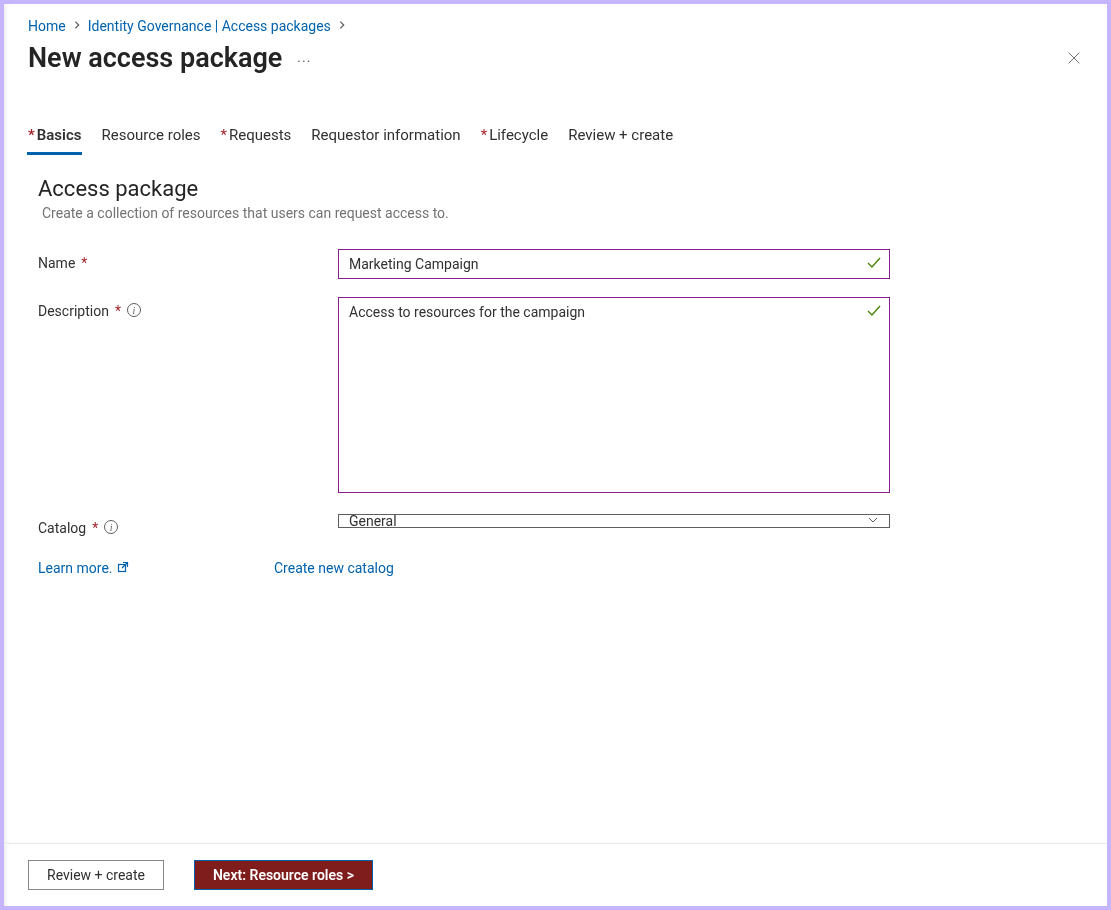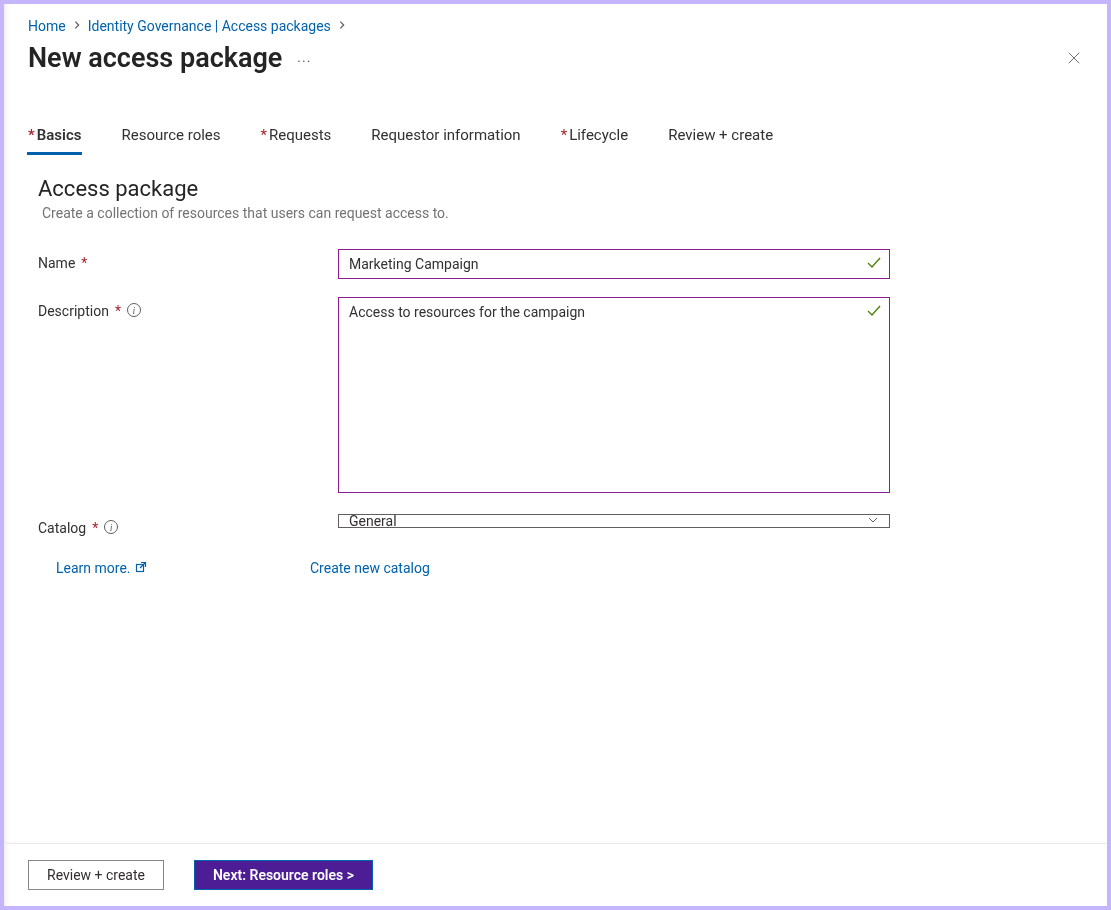--- a/index.html
+++ b/index.html
@@ -57,21 +57,21 @@
   }
   .close-btn {
     cursor: pointer;
     width: 18px; height: 18px;
     display: flex; align-items: center; justify-content: center;
     color: #605e5c;
   }
   .close-btn svg { width: 14px; height: 14px; }
   .tabs {
     display: flex;
-    gap: 40px;
+    gap: 20px;
     padding: 42px 24px 0 24px;
     border-bottom: none;
   }
   .tab {
     padding-bottom: 10px;
     cursor: pointer;
     font-size: 15px;
     color: #323130;
     position: relative;
   }
@@ -184,21 +184,20 @@
     display: flex;
     margin-top: 24px;
   }
   .link {
     color: #0062ad;
     font-size: 14px;
     cursor: pointer;
     display: inline-flex;
     align-items: center;
     gap: 4px;
-    margin-left: 18px;
   }
   .link.learn { width: 236px; }
   .ext-icon svg { width: 12px; height: 12px; }
   .footer {
     border-top: 1px solid #edebe9;
     padding: 16px 24px;
     display: flex;
     gap: 30px;
     align-items: center;
     box-shadow: 0 -1px 4px -2px rgba(0,0,0,0.08);
@@ -209,21 +208,21 @@
     font-size: 14px;
     font-family: inherit;
     cursor: pointer;
     border: 1px solid #8a8886;
     background: #fff;
     color: #323130;
     display: inline-flex;
     align-items: center;
   }
   .btn.primary {
-    background: #4c1d95;
+    background: #7f1d1d;
     border-color: #0062ad;
     color: #fff;
     font-weight: 600;
   }
 </style>
 </head>
 <body>
 
 <div class="frame">
 

